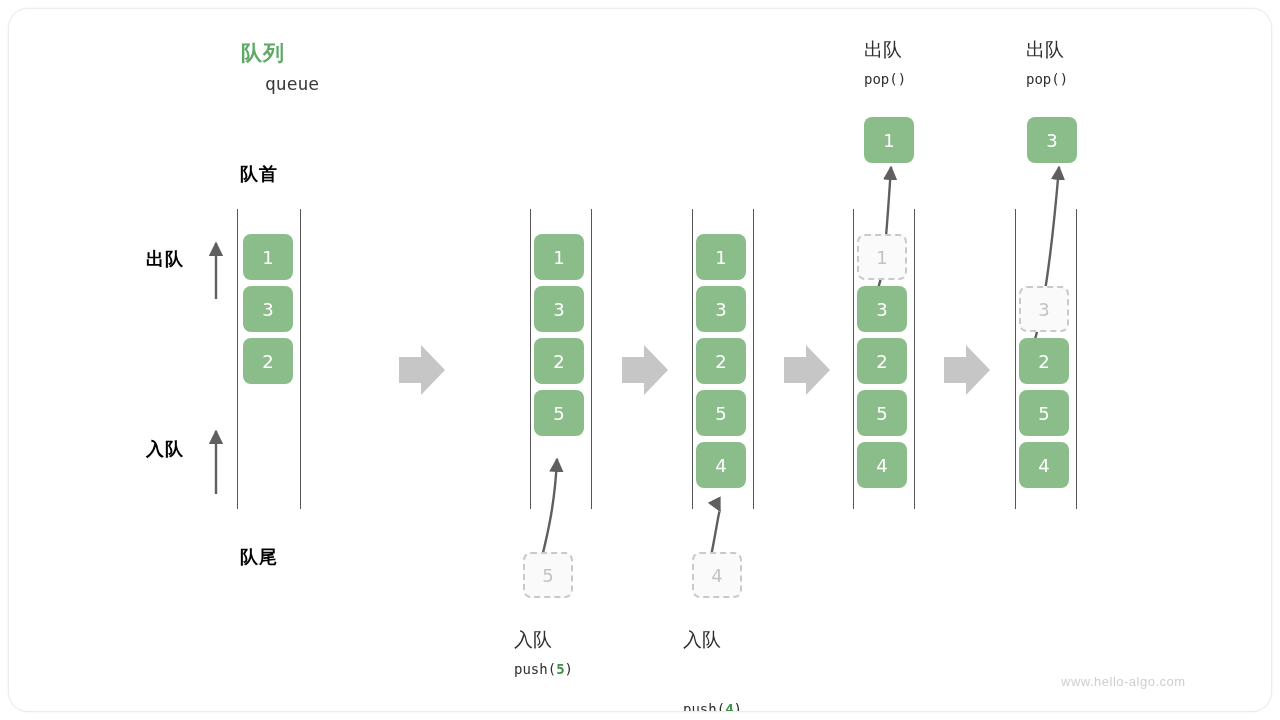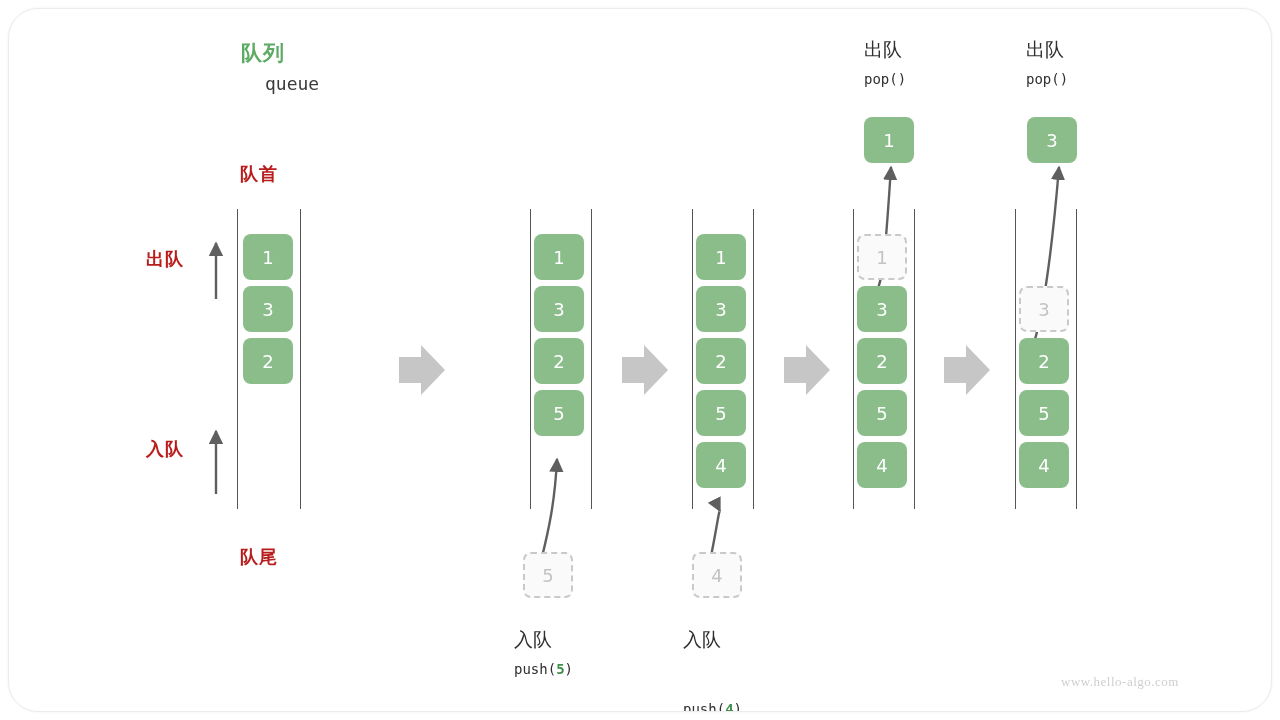--- a/index.html
+++ b/index.html
@@ -15,21 +15,21 @@
   }
 
   #frame {
     position: absolute;
     left: 8px;
     top: 8px;
     width: 1264px;
     height: 704px;
     background: #ffffff;
     border: 1px solid #ececec;
-    border-radius: 30px;
+    border-radius: 20px;
     box-shadow: 0 0 3px rgba(0,0,0,0.06);
     box-sizing: border-box;
     overflow: hidden;
   }
 
   .abs { position: absolute; }
 
   
   .title-cn {
     font-weight: bold;
@@ -41,39 +41,39 @@
   .title-en {
     font-family: "DejaVu Sans Mono", "Liberation Mono", monospace;
     font-size: 18px;
     color: #3c3c3c;
     white-space: nowrap;
     margin-left: 34px;
   }
   .bold-cn {
     font-weight: bold;
     font-size: 18px;
-    color: #b91c1c;
+    color: #000000;
     letter-spacing: 1px;
     white-space: nowrap;
   }
   .op-cn {
     font-size: 19px;
     color: #2f2f2f;
     white-space: nowrap;
   }
   .op-code {
     font-family: "DejaVu Sans Mono", "Liberation Mono", monospace;
     font-size: 14px;
     color: #2f2f2f;
     white-space: nowrap;
   }
   .op-code .arg { color: #3f8f4b; font-weight: bold; }
 
   .watermark {
-    font-family: Liberation Serif, serif;
+    font-family: Liberation Sans, sans-serif;
     font-size: 13px;
     color: #cfcfcf;
     letter-spacing: 0.5px;
     white-space: nowrap;
   }
 
   
   .rail {
     position: absolute;
     width: 1px;

